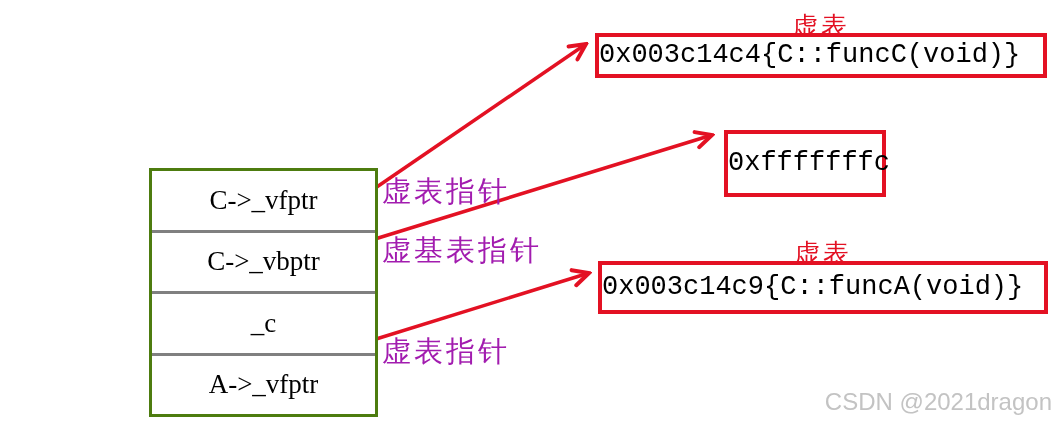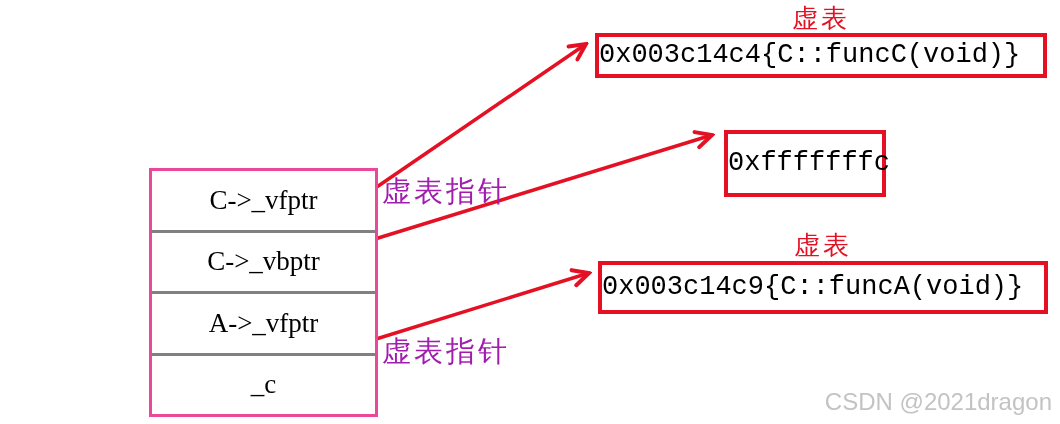--- a/index.html
+++ b/index.html
@@ -26,21 +26,21 @@
     left: 6px; top: 274px;
     font-size: 31px;
     color: #000000;
     letter-spacing: 2px;
     white-space: nowrap;
   }
   .mem-table {
     position: absolute;
     left: 149px; top: 168px;
     width: 229px; height: 249px;
-    border: 3px solid #ec4899;
+    border: 3px solid #4d7c0f;
     box-sizing: border-box;
     display: flex;
     flex-direction: column;
     background: #ffffff;
   }
   .mem-row {
     flex: 1 1 0;
     display: flex;
     align-items: center;
     justify-content: center;
@@ -79,20 +79,21 @@
   .vt-box.b1 { left: 595px; top: 33px;  width: 452px; height: 45px; }
   .vt-box.b2 { left: 724px; top: 130px; width: 162px; height: 67px; }
   .vt-box.b3 { left: 598px; top: 261px; width: 450px; height: 53px; }
   .vt-title {
     position: absolute;
     text-align: center;
     font-size: 26px;
     color: #e31123;
     letter-spacing: 3px;
     white-space: nowrap;
+    margin-top: 8px;
   }
   .vt-title.t1 { left: 595px; top: 1px;   width: 452px; }
   .vt-title.t2 { left: 724px; top: 104px; width: 183px; }
   .vt-title.t3 { left: 598px; top: 228px; width: 450px; }
   .watermark {
     position: absolute;
     right: 8px; top: 388px;
     font-family: "Liberation Sans", sans-serif;
     font-size: 24px;
     color: #c3c3c3;
@@ -112,25 +113,26 @@
     </defs>
     <line x1="368" y1="193" x2="586" y2="44" stroke="#e31123" stroke-width="3.5" marker-end="url(#openArrow)"></line>
     <line x1="362" y1="243" x2="712" y2="135" stroke="#e31123" stroke-width="3.5" marker-end="url(#openArrow)"></line>
     <line x1="360" y1="344" x2="589" y2="273" stroke="#e31123" stroke-width="3.5" marker-end="url(#openArrow)"></line>
   </svg>
 
 
   <div class="mem-table">
     <div class="mem-row">C-&gt;_vfptr</div>
     <div class="mem-row">C-&gt;_vbptr</div>
+    <div class="mem-row">_c</div>
     <div class="mem-row">A-&gt;_vfptr</div>
-    <div class="mem-row">_c</div>
   </div>
 
   <div class="ptr-label p1">虚表指针</div>
+  <div class="ptr-label p2">虚基表指针</div>
   <div class="ptr-label p3">虚表指针</div>
 
   <div class="vt-title t1">虚表</div>
   <div class="vt-box b1">
     <div>0x003c14c4{C::funcC(void)}</div>
   </div>
 
   <div class="vt-box b2">
     <div>0xfffffffc</div>
   </div>

